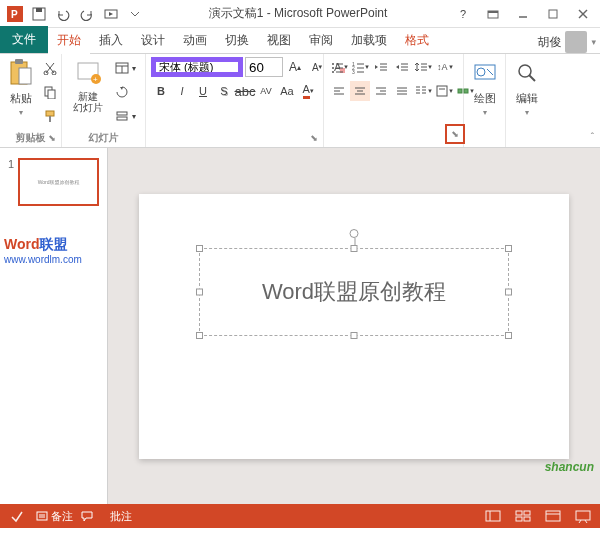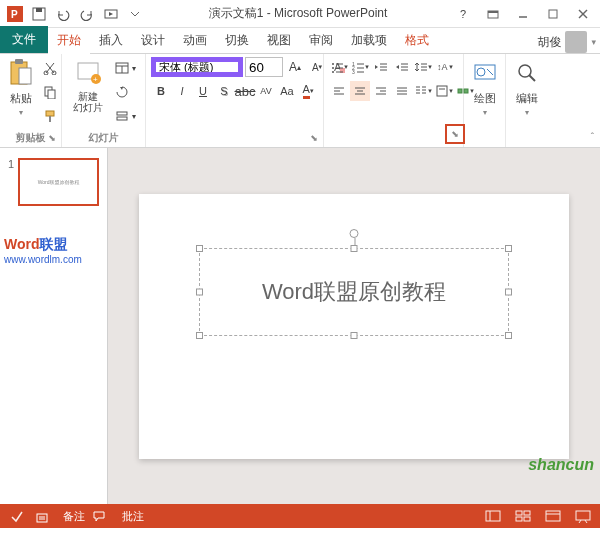--- a/index.html
+++ b/index.html
@@ -43,21 +43,21 @@
 .watermark .w1 { color:#d24726; font-weight:bold; }
 .watermark .w2 { color:#3060d0; font-weight:bold; }
 .watermark .url { color:#3060d0; font-size:10px; }
 .slidearea { flex:1; display:flex; align-items:center; justify-content:center; position:relative; }
 .slide { width:430px; height:265px; background:#fff; box-shadow:0 2px 6px rgba(0,0,0,.2); position:relative; }
 .textbox { position:absolute; left:60px; top:54px; width:310px; height:88px; border:1px dashed #aaa; display:flex; align-items:center; justify-content:center; }
 .textbox-text { font-size:22px; color:#666; }
 .handle { width:7px; height:7px; background:#fff; border:1px solid #999; position:absolute; }
 .rot { width:9px; height:9px; border:1px solid #999; border-radius:50%; position:absolute; left:50%; transform:translateX(-50%); top:-20px; background:#fff; }
 .rot::after { content:""; position:absolute; width:1px; height:11px; background:#999; left:50%; top:8px; }
-.sc-wm { position:absolute; right:6px; bottom:30px; font-size:16px; color:#4a9c3a; font-style:italic; font-weight:bold; }
+.sc-wm { position:absolute; right:6px; bottom:30px; font-size:12px; color:#4a9c3a; font-style:italic; font-weight:bold; }
 .statusbar { height:24px; background:#d24726; display:flex; align-items:center; color:#fff; font-size:11px; padding:0 6px; gap:8px; }
 .spacer { flex:1; }
 .vbtn { width:22px; height:18px; display:flex; align-items:center; justify-content:center; opacity:.9; }
 svg { display:block; }
 </style>
 </head>
 <body>
 
 <div class="titlebar">
   <div class="qat">
@@ -436,21 +436,21 @@
   </div>
   <div class="sc-wm">shancun</div>
 </div>
 
 <div class="statusbar">
   <div class="vbtn">
       <svg width="14" height="14">
         <path d="M2 8 L6 12 L12 3" stroke="#fff" fill="none" stroke-width="1.5"></path>
       </svg>
     </div>
-  <div style="display:flex;align-items:flex-end;gap:15px">
+  <div style="display:flex;align-items:center;gap:3px">
       <svg width="12" height="12">
         <rect x="1" y="2" width="10" height="8" fill="none" stroke="#fff"></rect>
         <line x1="3" y1="5" x2="9" y2="5" stroke="#fff"></line>
         <line x1="3" y1="7" x2="9" y2="7" stroke="#fff"></line>
       </svg>
       <span>备注</span>
     </div>
   <div style="display:flex;align-items:center;gap:17px">
       <svg width="12" height="12">
         <path d="M1 2 L11 2 L11 8 L5 8 L3 11 L3 8 L1 8 Z" fill="none" stroke="#fff"></path>

